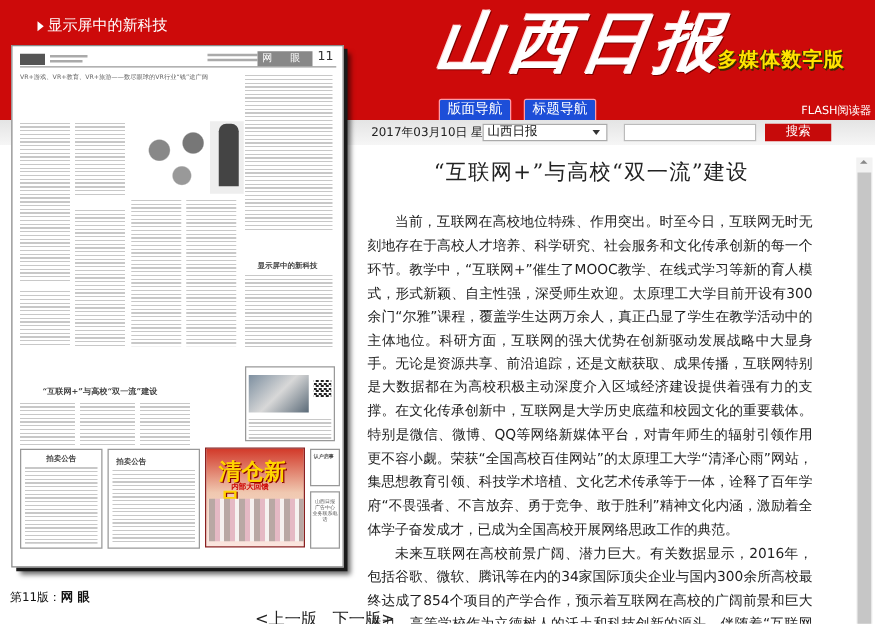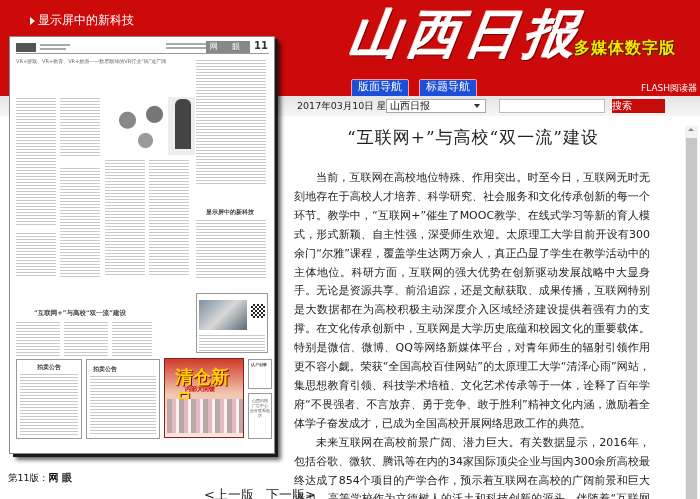--- a/index.html
+++ b/index.html
@@ -11,28 +11,28 @@
 .subtitle{position:absolute;left:574px;top:38px;font-size:16px;font-weight:bold;color:#ffe300;text-shadow:1px 1px 0 #3a2b00,-1px 0 0 #3a2b00;letter-spacing:1px}
 .nav-btn{position:absolute;top:79px;height:28px;padding:0 6px;background:#1d4ed8;border:1px solid #ff9aa6;border-radius:2px;color:#fff;font-size:11px;line-height:14px}
 .nav-btn.b1{left:351px}
 .nav-btn.b2{left:419px}
 .flash{position:absolute;left:641px;top:82px;color:#fff;font-size:9px}
 .toolbar{position:absolute;left:0;top:96px;width:700px;height:20px;background:linear-gradient(#e4e4e4,#f6f6f6)}
 .date{position:absolute;left:297px;top:100px;font-size:9.5px;color:#222}
 .select{position:absolute;left:386px;top:99px;width:100px;height:14px;background:#fff;border:1px solid #aaa;font-size:10px;line-height:12px;padding-left:3px;color:#111}
 .select .arrow{position:absolute;right:5px;top:4px;width:0;height:0;border-left:3px solid transparent;border-right:3px solid transparent;border-top:4px solid #333}
 .search-input{position:absolute;left:499px;top:99px;width:106px;height:14px;background:#fff;border:1px solid #bbb}
-.search-btn{position:absolute;left:612px;top:99px;width:53px;height:14px;background:#c60a0a;color:#fff;font-size:10px;line-height:14px;text-align:left}
+.search-btn{position:absolute;left:612px;top:99px;width:53px;height:14px;background:#c60a0a;color:#fff;font-size:10px;line-height:14px;text-align:center}
 .paper-shadow{position:absolute;left:13px;top:39px;width:265px;height:418px;background:#1a1a1a;box-shadow:3px 3px 4px rgba(0,0,0,.6)}
 .paper{position:absolute;left:9px;top:36px;width:266px;height:418px;background:#fff;border:1px solid #888;overflow:hidden}
 .p-masthead{position:absolute;left:6px;top:5px;width:253px;height:12px;border-bottom:1px solid #999}
 .p-logo-box{position:absolute;left:0;top:1px;width:20px;height:9px;background:#555}
 .p-tiny{position:absolute;height:2px;background:#aaa}
 .p-section{position:absolute;left:196px;top:4px;width:44px;height:12px;background:#888;color:#fff;font-size:8px;line-height:12px;text-align:center;letter-spacing:6px}
-.p-page{position:absolute;left:244px;top:3px;font-size:10px;font-weight:bold;color:#333}
+.p-page{position:absolute;left:244px;top:3px;font-size:10px;font-weight:normal;color:#333}
 .p-kicker{position:absolute;left:6px;top:21px;font-size:5px;color:#666;width:170px;white-space:nowrap;overflow:hidden}
 .p-headline{position:absolute;left:45px;top:30px;font-size:15px;font-weight:bold;color:#222}
 .p-col{position:absolute;background:repeating-linear-gradient(#fff 0 1px,#c8c8c8 1px 2px,#fff 2px 3px)}
 .p-img{position:absolute;background:#ddd}
 .p-sub{position:absolute;font-size:6px;font-weight:bold;color:#444;font-family:"DejaVu Serif",serif}
 .p-box{position:absolute;border:1px solid #999;background:#fff}
 .p-ad{position:absolute;left:154px;top:321px;width:80px;height:80px;background:linear-gradient(#d23a2a,#f0c8b0 45%,#fbe6e0);border:1px solid #8a2020}
 .p-ad-title{position:absolute;left:10px;top:6px;font-size:18px;font-weight:bold;color:#ffd400;text-shadow:1px 1px 0 #800}
 .p-ad-sub{position:absolute;left:20px;top:26px;font-size:6px;color:#c00;font-weight:bold}
 .p-ad-people{position:absolute;left:2px;bottom:4px;width:76px;height:34px;background:repeating-linear-gradient(90deg,#b9a8a4 0 5px,#e5b9c4 5px 9px,#f6f2f0 9px 12px)}

